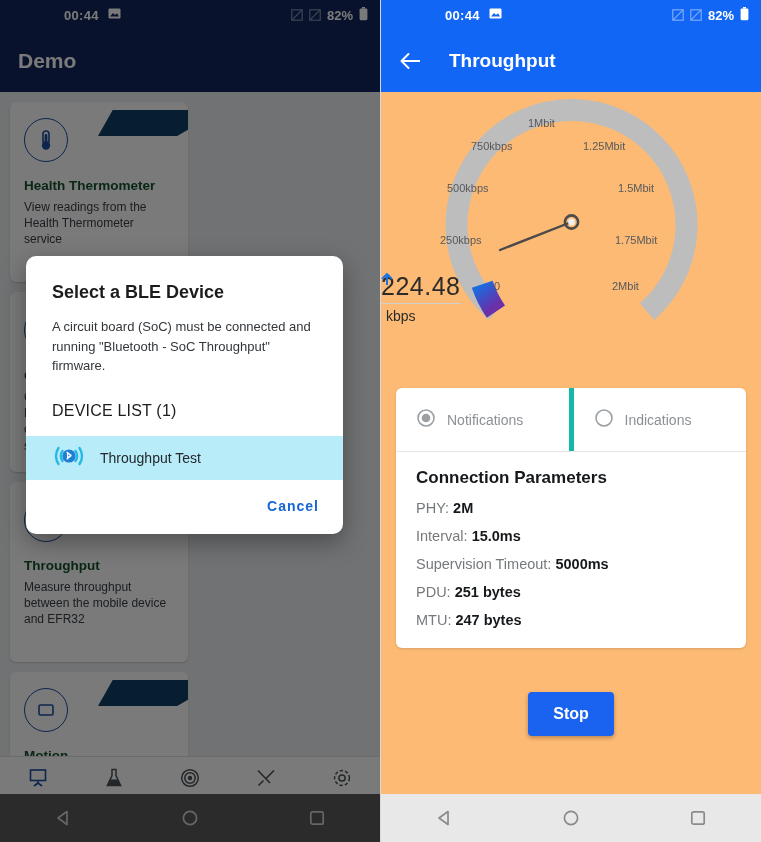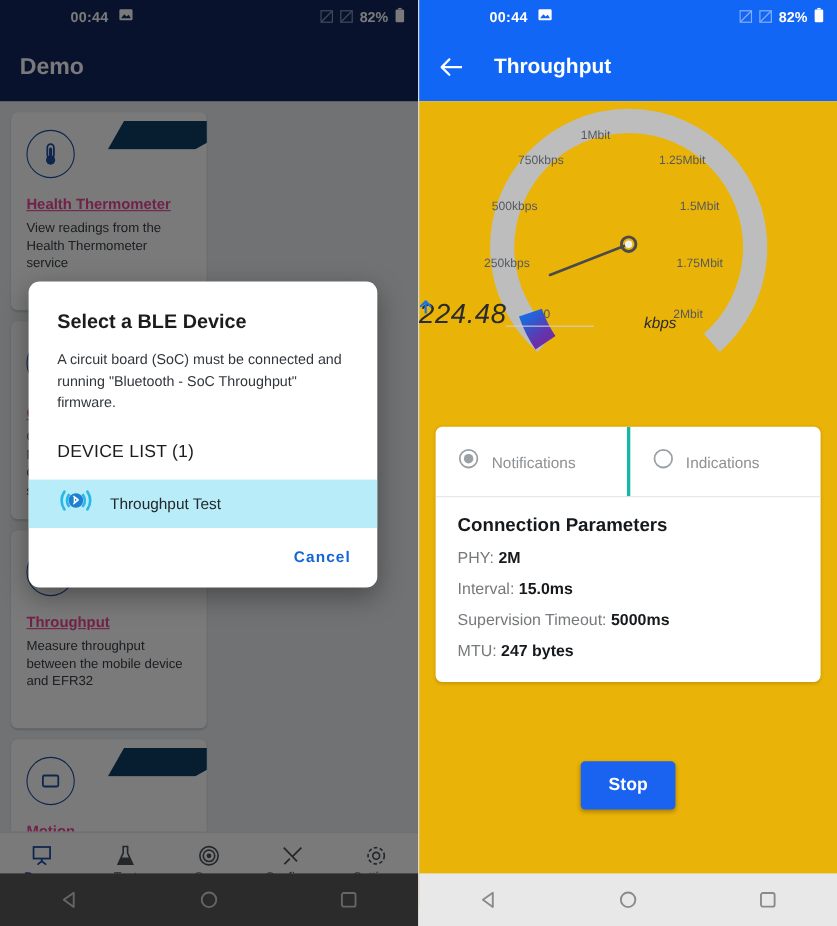--- a/index.html
+++ b/index.html
@@ -56,21 +56,21 @@
     position: absolute; top: 8px; right: -2px; width: 92px; height: 26px;
     background: #0f3f66;
     clip-path: polygon(16% 0, 100% 0, 100% 72%, 86% 100%, 0 100%);
   }
   .card-icon {
     width: 44px; height: 44px; border-radius: 50%;
     border: 1.6px solid #1f4ea1; display: flex;
     align-items: center; justify-content: center; margin-bottom: 16px;
   }
   .card-icon svg { display: block; }
-  .card-title { font-size: 13.5px; font-weight: bold; color: #ec4899; margin-bottom: 6px; text-decoration: underline; }
+  .card-title { font-size: 13.5px; font-weight: bold; color: #14532d; margin-bottom: 6px; }
   .card-desc { font-size: 12px; color: #3a4047; line-height: 1.35; }
 
   
   .tabbar {
     position: absolute; bottom: 28px; left: 0; right: 0; height: 58px;
     background: #ffffff; display: flex; align-items: center;
     border-top: 1px solid #e2e2e2; z-index: 3;
   }
   .tab { flex: 1; display: flex; flex-direction: column; align-items: center; gap: 3px; }
   .tab .t-label { font-size: 11.5px; color: #4c5257; }
@@ -115,40 +115,40 @@
 
   
   .appbar-thr {
     background: #1166f5; height: 62px; display: flex; align-items: center;
     padding: 0 18px; gap: 26px;
   }
   .appbar-thr .title { color: #ffffff; font-size: 19px; font-weight: bold; }
   .back-btn { background: none; border: none; cursor: pointer; display: flex; padding: 0; }
 
   
-  .thr-body { position: relative; height: 732px; background: #eab308; }
+  .thr-body { position: relative; height: 732px; background: #fdba74; }
   .gauge-wrap { position: relative; width: 381px; height: 270px; }
   .gauge-wrap svg { position: absolute; left: 0; top: 0; }
   .gauge-label { position: absolute; font-size: 11px; color: #56595c; white-space: nowrap; }
   .gauge-readout {
     position: absolute; left: 0; right: 0; top: 180px;
-    display: flex; flex-direction: row; align-items: flex-end; font-style: italic;
+    display: flex; flex-direction: column; align-items: flex-start;
   }
   .gauge-value { font-size: 25px; color: #2b2b2b; letter-spacing: .5px; }
   .gauge-divider { width: 80px; height: 1px; background: #cfcfcf; margin: 2px 0 4px 0; }
-  .gauge-unit { display: flex; align-items: center; gap: 5px; font-size: 14px; color: #2b2b2b; margin-left: 40px; }
+  .gauge-unit { display: flex; align-items: center; gap: 5px; font-size: 14px; color: #2b2b2b; }
 
   .param-card {
     position: absolute; left: 15px; right: 15px; top: 296px;
     background: #ffffff; border-radius: 6px;
     box-shadow: 0 1px 3px rgba(0,0,0,.14); overflow: hidden;
   }
   .radio-row { display: flex; align-items: stretch; height: 64px; border-bottom: 1px solid #e6e6e6; }
   .radio-cell { flex: 1; display: flex; align-items: center; gap: 11px; padding-left: 20px; }
-  .radio-cell + .radio-cell { border-left: 3px solid #14b8a6; }
+  .radio-cell + .radio-cell { border-left: 5px solid #14b8a6; }
   .radio-label { font-size: 14px; color: #8c9094; }
   .param-inner { padding: 16px 20px 20px 20px; }
   .param-head { font-size: 17px; font-weight: bold; color: #16191c; margin-bottom: 12px; }
   .param-line { font-size: 14.5px; color: #76797c; margin-bottom: 12px; }
   .param-line b { color: #16191c; }
   .param-line:last-child { margin-bottom: 0; }
 
   .stop-wrap { position: absolute; left: 0; right: 0; top: 600px; display: flex; justify-content: center; }
   .stop-btn {
     background: #1a62f0; color: #ffffff; border: none; cursor: pointer;
@@ -397,21 +397,21 @@
 
           <path d="M 114.9 219.6 A 115 115 0 0 1 101.2 192.2" fill="none" stroke="url(#gfill)" stroke-width="22"></path>
 
           <line x1="190.5" y1="130" x2="119" y2="158" stroke="#4a4a4a" stroke-width="2.4" stroke-linecap="round"></line>
           <circle cx="190.5" cy="130" r="6.6" fill="none" stroke="#4a4a4a" stroke-width="2.6"></circle>
           <circle cx="190.5" cy="130" r="3.4" fill="#efefef"></circle>
         </svg>
 
         <span class="gauge-label" style="left:147px; top:25px;">1Mbit</span>
         <span class="gauge-label" style="left:90px;  top:48px;">750kbps</span>
-        <span class="gauge-label" style="left:218px; top:48px;">1.25Mbit</span>
+        <span class="gauge-label" style="left:202px; top:48px;">1.25Mbit</span>
         <span class="gauge-label" style="left:66px;  top:90px;">500kbps</span>
         <span class="gauge-label" style="left:237px; top:90px;">1.5Mbit</span>
         <span class="gauge-label" style="left:59px;  top:142px;">250kbps</span>
         <span class="gauge-label" style="left:234px; top:142px;">1.75Mbit</span>
         <span class="gauge-label" style="left:113px; top:188px;">0</span>
         <span class="gauge-label" style="left:231px; top:188px;">2Mbit</span>
 
         <div class="gauge-readout">
           <span class="gauge-value">224.48</span>
           <span class="gauge-divider"></span>
@@ -455,20 +455,24 @@
           </div>
           <div class="param-line">
             <span>Interval:</span>
             <b>15.0ms</b>
           </div>
           <div class="param-line">
             <span>Supervision Timeout:</span>
             <b>5000ms</b>
           </div>
           <div class="param-line">
+            <span>PDU:</span>
+            <b>251 bytes</b>
+          </div>
+          <div class="param-line">
             <span>MTU:</span>
             <b>247 bytes</b>
           </div>
         </div>
       </div>
 
       <div class="stop-wrap">
         <button class="stop-btn">Stop</button>
       </div>
     </div>

